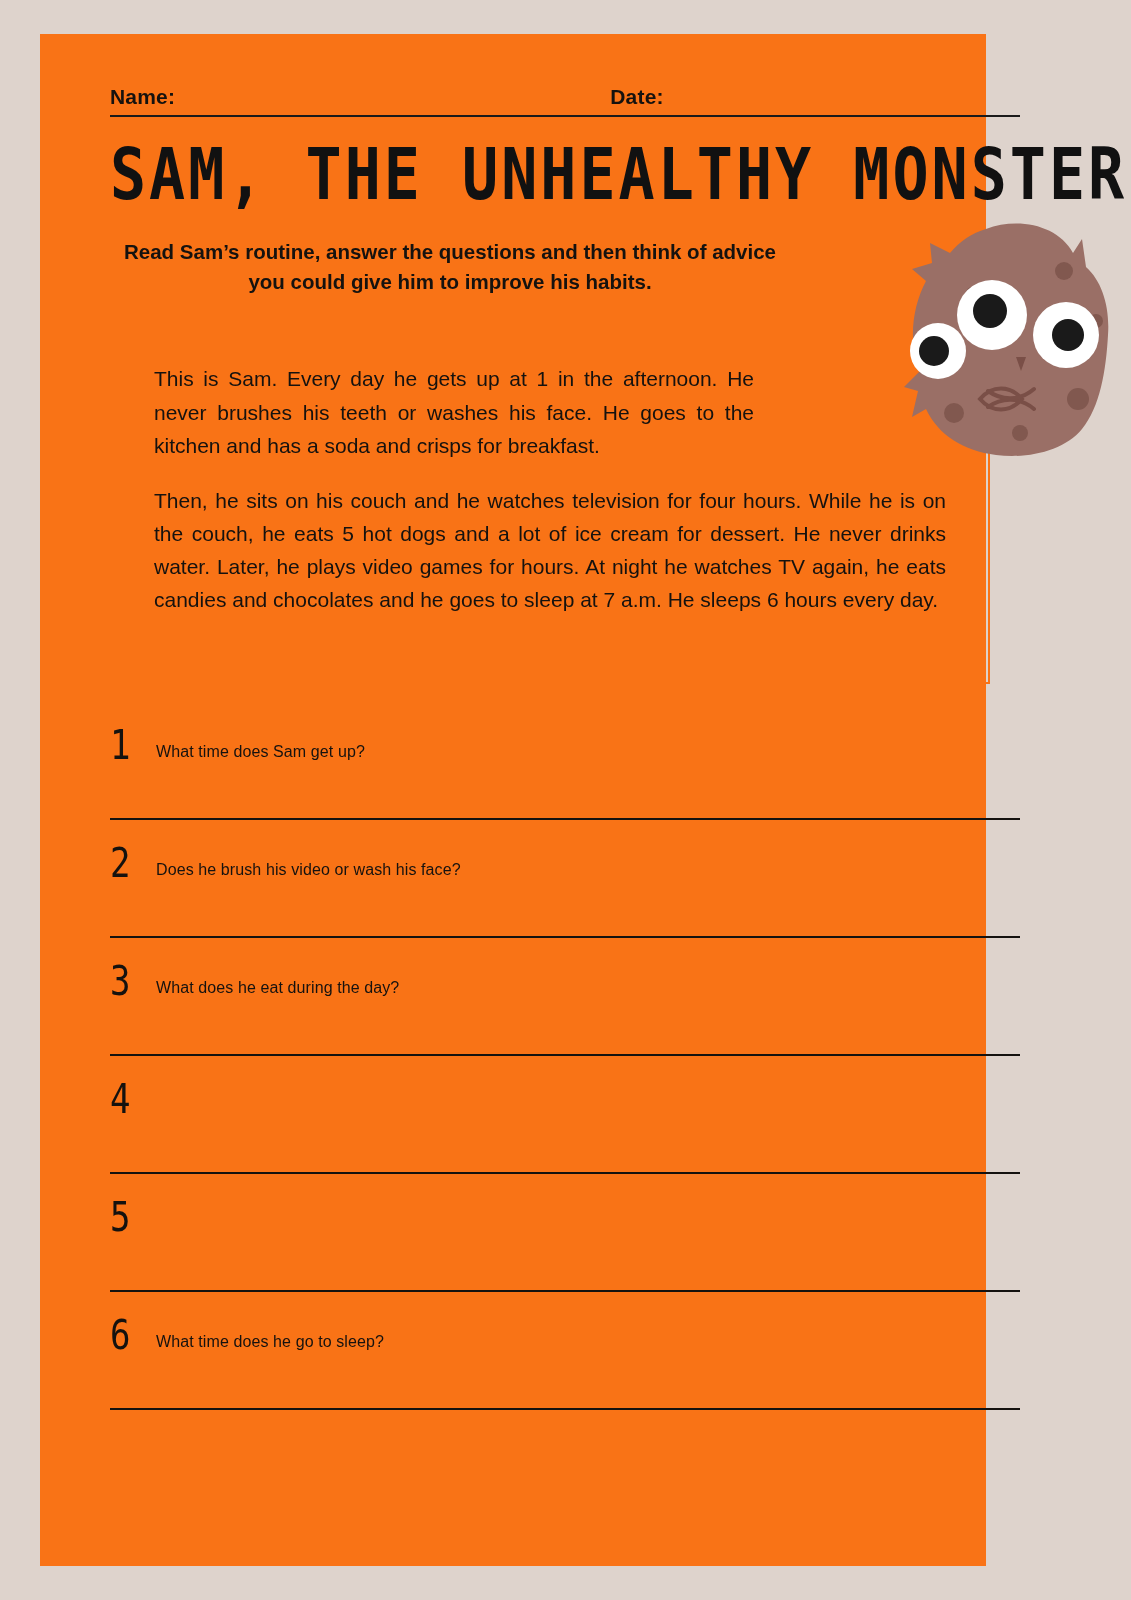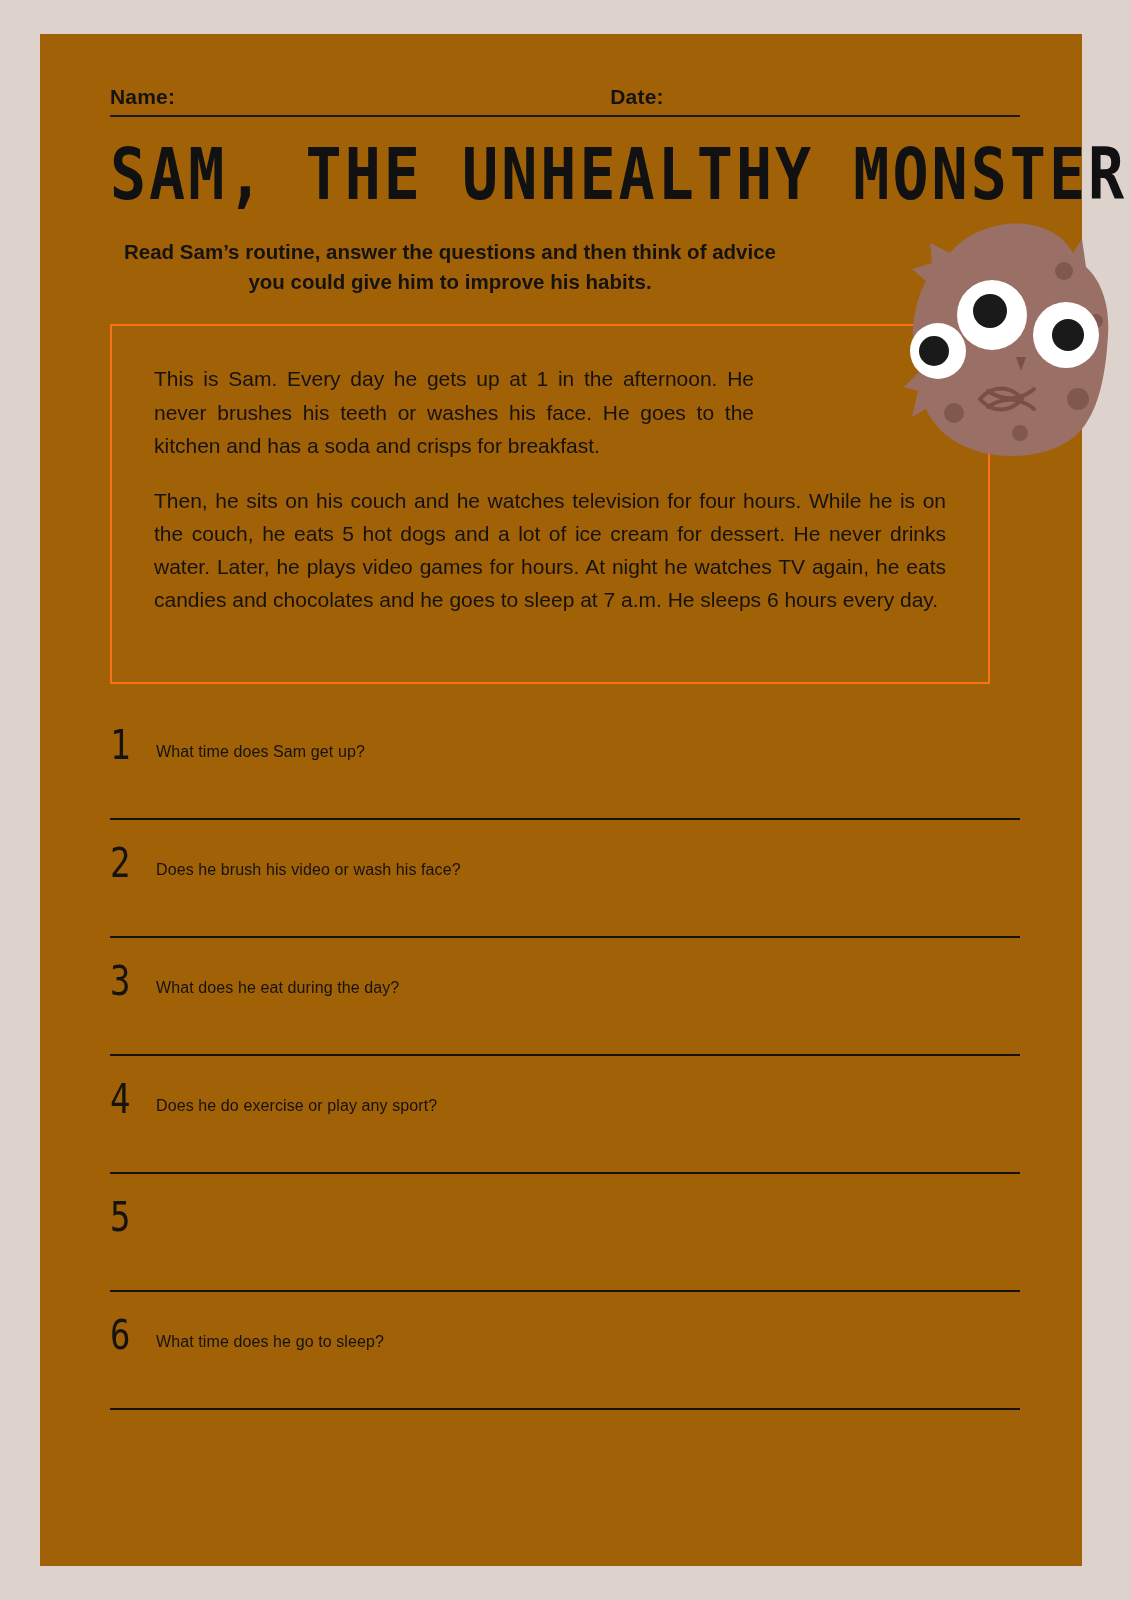--- a/index.html
+++ b/index.html
@@ -10,23 +10,23 @@
     width: 1131px;
     height: 1600px;
     background: #ded3cc;
     font-family: "Liberation Sans", sans-serif;
     overflow: hidden;
   }
   .page {
     position: absolute;
     left: 40px;
     top: 34px;
-    width: 1042px;
+    width: 946px;
     height: 1532px;
-    background: #a16207;
+    background: #f97316;
   }
   .inner {
     position: absolute;
     left: 70px;
     top: 35px;
     width: 910px;
   }
 
   
   .namedate {
@@ -199,21 +199,20 @@
       <div class="answerline"></div>
 
       <div class="qrow">
         <span class="qnum">3</span>
         <span class="qtext">What does he eat during the day?</span>
       </div>
       <div class="answerline"></div>
 
       <div class="qrow">
         <span class="qnum">4</span>
-        <span class="qtext">Does he do exercise or play any sport?</span>
       </div>
       <div class="answerline"></div>
 
       <div class="qrow">
         <span class="qnum">5</span>
       </div>
       <div class="answerline"></div>
 
       <div class="qrow">
         <span class="qnum">6</span>

